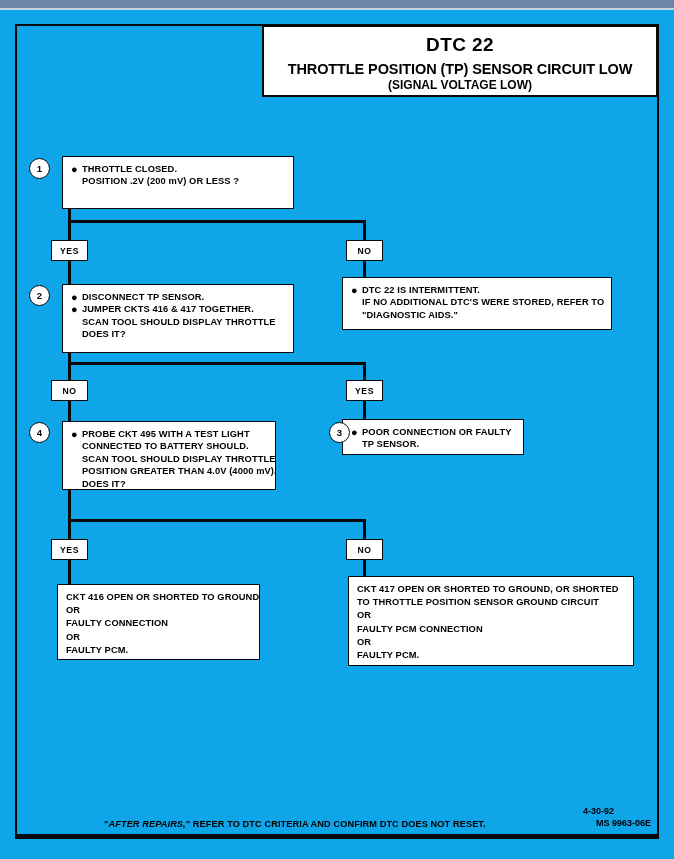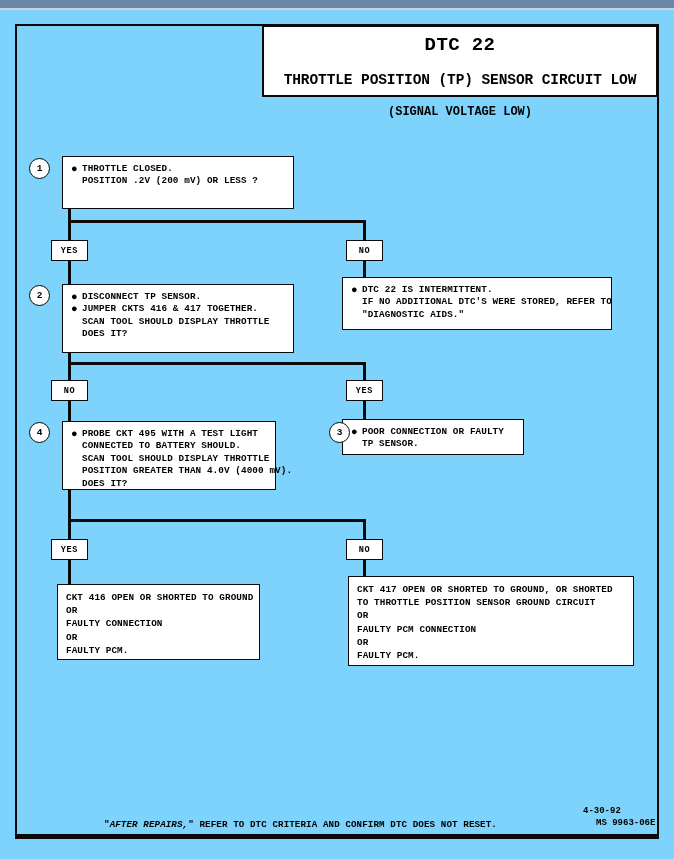--- a/index.html
+++ b/index.html
@@ -8,23 +8,22 @@
     padding: 0;
     background: #ffffff;
   }
   body {
     font-family: "Liberation Sans", sans-serif;
   }
   #page {
     position: relative;
     width: 674px;
     height: 859px;
-    background: #7dd3fc;
+    background: #0ea5e9;
     overflow: hidden;
-    font-family: Liberation Mono, monospace;
   }
   
   .top-bar {
     position: absolute;
     left: 0;
     top: 0;
     width: 674px;
     height: 8px;
     background: #6b87a8;
   }
@@ -63,28 +62,28 @@
     font-weight: bold;
     letter-spacing: 0.4px;
     color: #000;
     margin-top: 7px;
   }
   .title-main {
     font-size: 14.5px;
     font-weight: bold;
     letter-spacing: -0.1px;
     color: #000;
-    margin-top: 16px;
+    margin-top: 5px;
     white-space: nowrap;
   }
   .title-sub {
     font-size: 12px;
     font-weight: bold;
     color: #000;
-    margin-top: 17px;
+    margin-top: 1px;
   }
   
   .box {
     position: absolute;
     border: 1.5px solid #0a0a0a;
     box-sizing: border-box;
     background: #fff;
     z-index: 3;
   }
   .box-inner {

